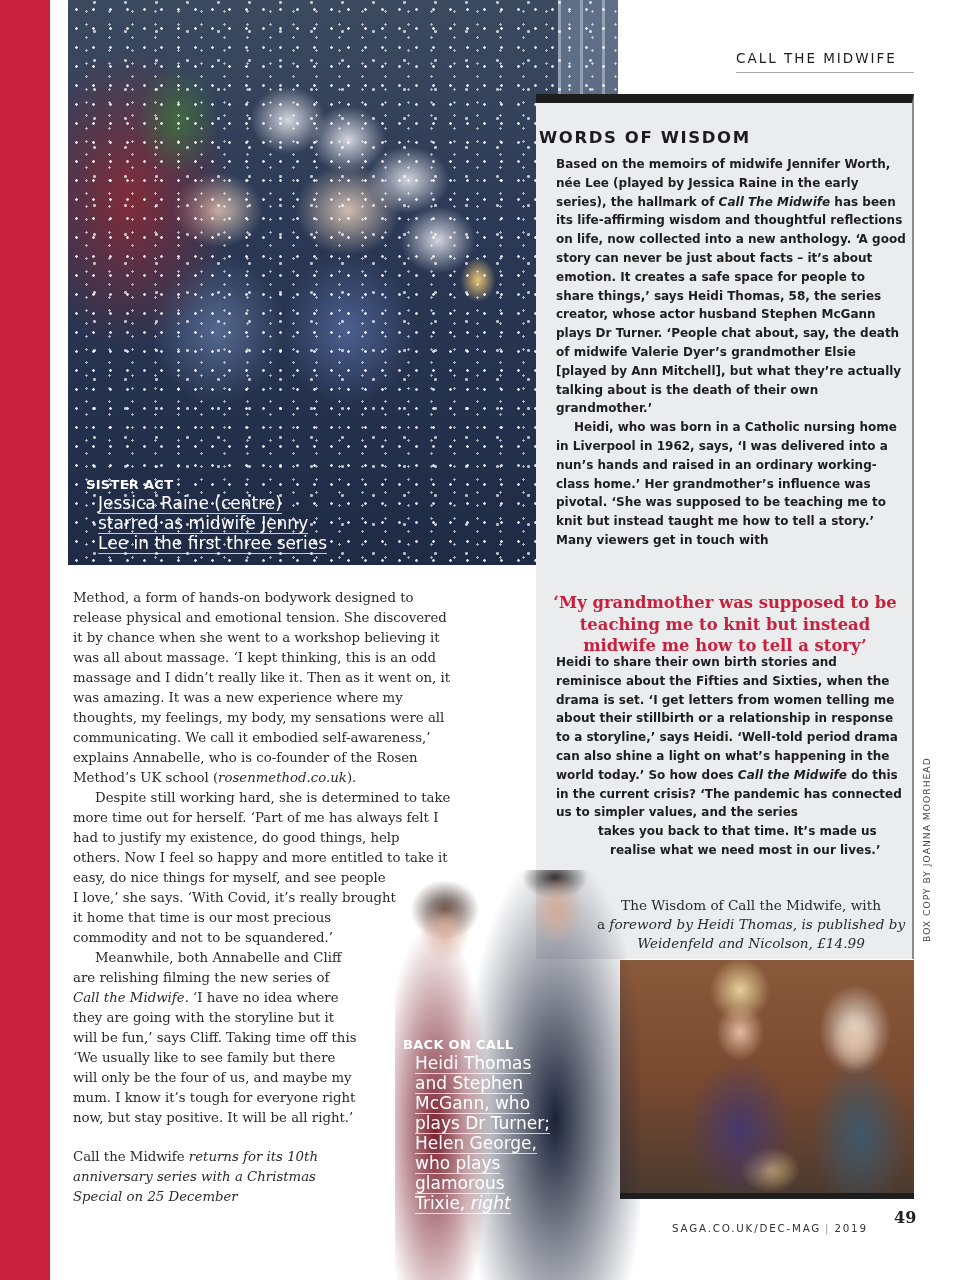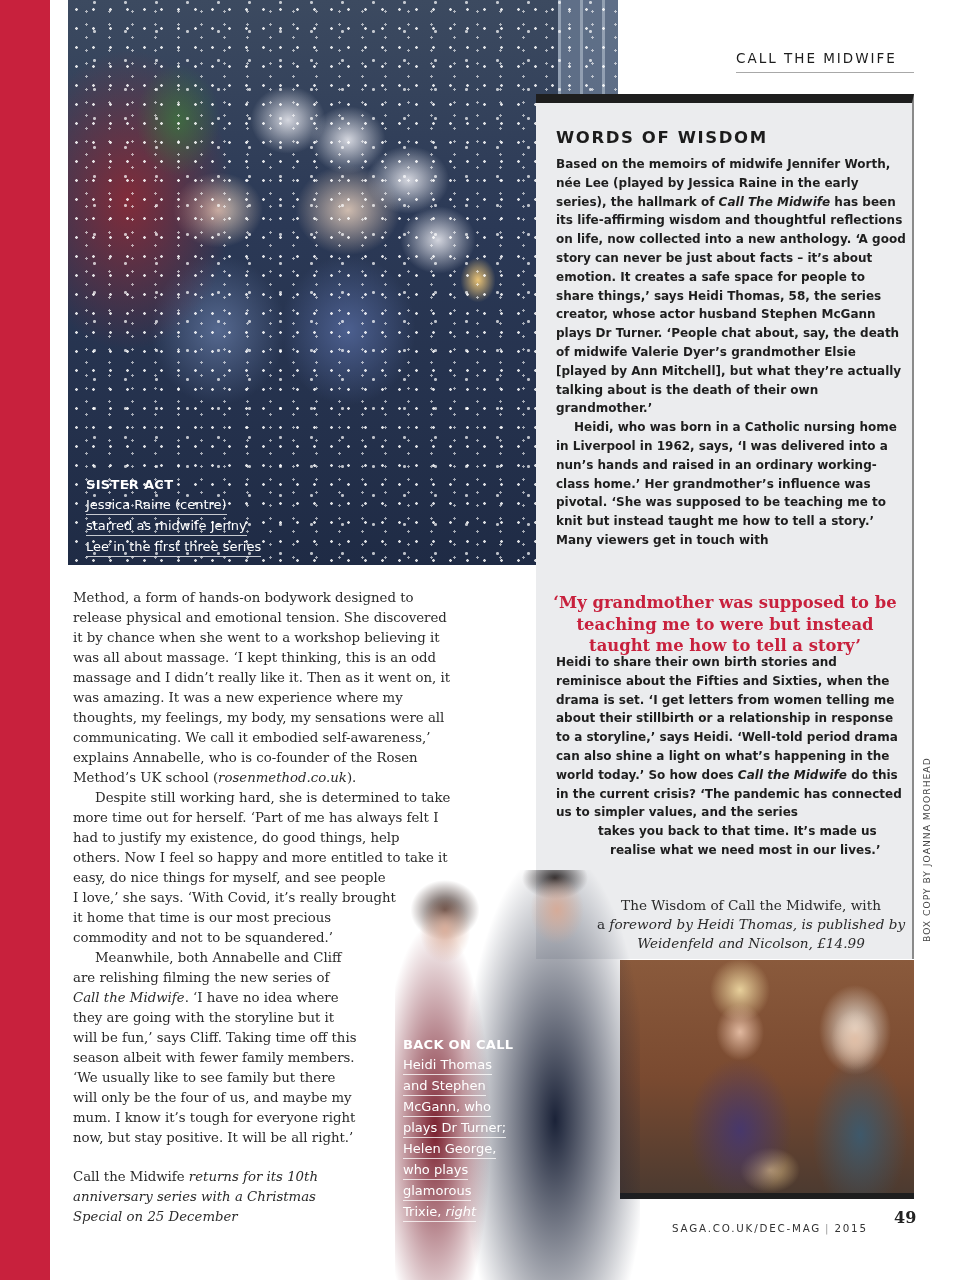--- a/index.html
+++ b/index.html
@@ -30,30 +30,30 @@
       radial-gradient(circle, rgba(255,255,255,0.6) 1px, transparent 1.4px),
       radial-gradient(circle, rgba(255,255,255,0.7) 1.2px, transparent 1.8px);
     background-size: 17px 19px, 23px 13px, 31px 29px;
     background-position: 0 0, 7px 5px, 11px 17px;
   }
   .window-grid { position: absolute; right: 0; top: 0; width: 60px; height: 150px;
     background: repeating-linear-gradient(90deg, #b9c6d6 0 3px, #6f8099 3px 22px),
                 #6f8099; opacity: 0.7; }
   .caption { position: absolute; font-family: "DejaVu Sans", sans-serif; color: #ffffff; }
   .caption .cap-title { font-weight: bold; font-size: 13px; letter-spacing: 0.3px; line-height: 18px; }
-  .caption .cap-line { display: inline-block; font-size: 13px; line-height: 19px; border-bottom: 1px solid rgba(255,255,255,0.75); }
+  .caption .cap-line { display: inline-block; font-size: 17px; line-height: 19px; border-bottom: 1px solid rgba(255,255,255,0.75); margin-left: 12px; }
   .cap-sister { left: 18px; top: 476px; }
 
   
   .running-head { position: absolute; left: 736px; top: 50px; width: 178px; font-family: "DejaVu Sans", sans-serif;
     font-size: 13.5px; letter-spacing: 2px; color: #1c1c1c; padding-bottom: 6px; border-bottom: 1.5px solid #a8a8a8; white-space: nowrap; }
 
   
   .box { position: absolute; left: 536px; top: 94px; width: 378px; height: 865px; background: #ebecee; border-top: 9px solid #1e1e1e; border-right: 2px solid #8a8a8a; }
-  .box-title { position: absolute; left: 20px; top: 25px; font-family: "DejaVu Sans", sans-serif; font-weight: bold;
+  .box-title { position: absolute; left: 3px; top: 25px; font-family: "DejaVu Sans", sans-serif; font-weight: bold;
     font-size: 16.5px; letter-spacing: 1.6px; color: #1c1c1c; }
   .box-body { position: absolute; left: 20px; font-family: "DejaVu Sans", sans-serif; font-weight: bold; font-size: 12px;
     line-height: 18.8px; color: #1e1e1e; width: 350px; }
   .box-body p { margin: 0; }
   .box-body .indent { text-indent: 18px; }
   .box-body1 { top: 52px; }
   .box-body2 { top: 550px; }
   .pull-quote { position: absolute; left: 14px; top: 489px; width: 350px; text-align: center; font-family: "DejaVu Serif", serif;
     font-size: 16.4px; line-height: 21.5px; color: #c8213d; font-weight: bold; }
   .credit { position: absolute; left: 60px; top: 793px; width: 310px; text-align: center; font-family: "DejaVu Serif", serif;
@@ -117,21 +117,21 @@
 </div>
 
 <div class="running-head">CALL THE MIDWIFE</div>
 
 <div class="box">
   <div class="box-title">WORDS OF WISDOM</div>
   <div class="box-body box-body1">
     <p><span>Based on the memoirs of midwife Jennifer Worth, née Lee (played by Jessica Raine in the early series), the hallmark of </span><em>Call The Midwife</em><span> has been its life-affirming wisdom and thoughtful reflections on life, now collected into a new anthology. ‘A good story can never be just about facts – it’s about emotion. It creates a safe space for people to share things,’ says Heidi Thomas, 58, the series creator, whose actor husband Stephen McGann plays Dr Turner. ‘People chat about, say, the death of midwife Valerie Dyer’s grandmother Elsie [played by Ann Mitchell], but what they’re actually talking about is the death of their own grandmother.’</span></p>
     <p class="indent">Heidi, who was born in a Catholic nursing home in Liverpool in 1962, says, ‘I was delivered into a nun’s hands and raised in an ordinary working-class home.’ Her grandmother’s influence was pivotal. ‘She was supposed to be teaching me to knit but instead taught me how to tell a story.’ Many viewers get in touch with</p>
   </div>
-  <div class="pull-quote">‘My grandmother was supposed to be teaching me to were but instead taught me how to tell a story’</div>
+  <div class="pull-quote">‘My grandmother was supposed to be teaching me to knit but instead midwife me how to tell a story’</div>
   <div class="box-body box-body2">
     <p><span>Heidi to share their own birth stories and reminisce about the Fifties and Sixties, when the drama is set. ‘I get letters from women telling me about their stillbirth or a relationship in response to a storyline,’ says Heidi. ‘Well-told period drama can also shine a light on what’s happening in the world today.’ So how does </span><em>Call the Midwife</em><span> do this in the current crisis? ‘The pandemic has connected us to simpler values, and the series</span></p>
     <p style="padding-left:42px">takes you back to that time. It’s made us</p>
     <p style="padding-left:54px">realise what we need most in our lives.’</p>
   </div>
   <div class="credit">
     <div>The Wisdom of Call the Midwife, with</div>
     <div><span>a </span><em>foreword by Heidi Thomas, is published by Weidenfeld and Nicolson, £14.99</em></div>
   </div>
 </div>
@@ -142,21 +142,20 @@
   <p><span>Method, a form of hands-on bodywork designed to release physical and emotional tension. She discovered it by chance when she went to a workshop believing it was all about massage. ‘I kept thinking, this is an odd massage and I didn’t really like it. Then as it went on, it was amazing. It was a new experience where my thoughts, my feelings, my body, my sensations were all communicating. We call it embodied self-awareness,’ explains Annabelle, who is co-founder of the Rosen Method’s UK school (</span><em>rosenmethod.co.uk</em><span>).</span></p>
   <p class="indent"><span>Despite still working hard, she is determined to take more time out for herself. ‘Part of me has always felt I had to justify my existence, do good things, help others. Now I feel so happy and more entitled to take it easy, do nice things for myself, and see people</span></p>
   <p>I love,’ she says. ‘With Covid, it’s really brought</p>
   <p>it home that time is our most precious</p>
   <p>commodity and not to be squandered.’</p>
   <p class="indent">Meanwhile, both Annabelle and Cliff</p>
   <p>are relishing filming the new series of</p>
   <p><em>Call the Midwife</em><span>. ‘I have no idea where</span></p>
   <p>they are going with the storyline but it</p>
   <p>will be fun,’ says Cliff. Taking time off this</p>
-  <p>season albeit with fewer family members.</p>
   <p>‘We usually like to see family but there</p>
   <p>will only be the four of us, and maybe my</p>
   <p>mum. I know it’s tough for everyone right</p>
   <p>now, but stay positive. It will be all right.’</p>
   <p class="tagline"><span>Call the Midwife</span><em> returns for its 10th anniversary series with a Christmas Special on 25 December</em></p>
 </div>
 
 <div class="photo-scene"></div>
 <div class="photo-scene-bar"></div>
 <div class="photo-people"></div>
@@ -167,15 +166,15 @@
   <div><span class="cap-line">and Stephen</span></div>
   <div><span class="cap-line">McGann, who</span></div>
   <div><span class="cap-line">plays Dr Turner;</span></div>
   <div><span class="cap-line">Helen George,</span></div>
   <div><span class="cap-line">who plays</span></div>
   <div><span class="cap-line">glamorous</span></div>
   <div><span class="cap-line"><span>Trixie, </span><em>right</em></span></div>
 </div>
 
 <div class="folio">
-  <span>SAGA.CO.UK/DEC-MAG</span><span class="sep">|</span><span>2015</span>
+  <span>SAGA.CO.UK/DEC-MAG</span><span class="sep">|</span><span>2019</span>
 </div>
 <div class="page-num">49</div>
 
 </body></html>

